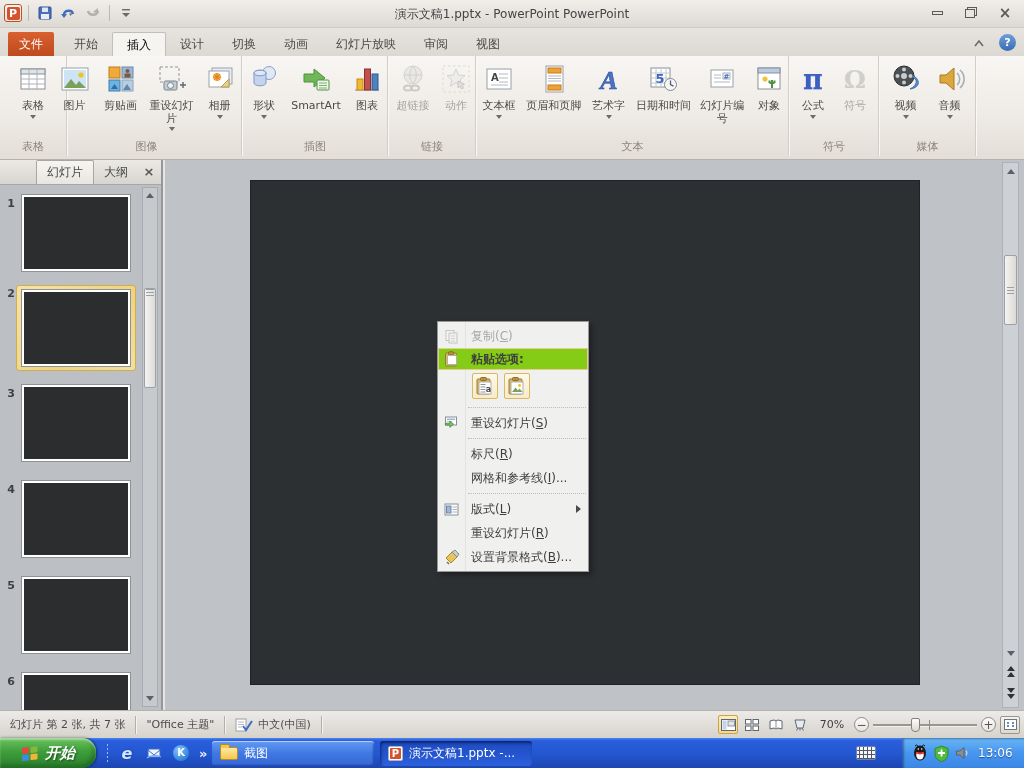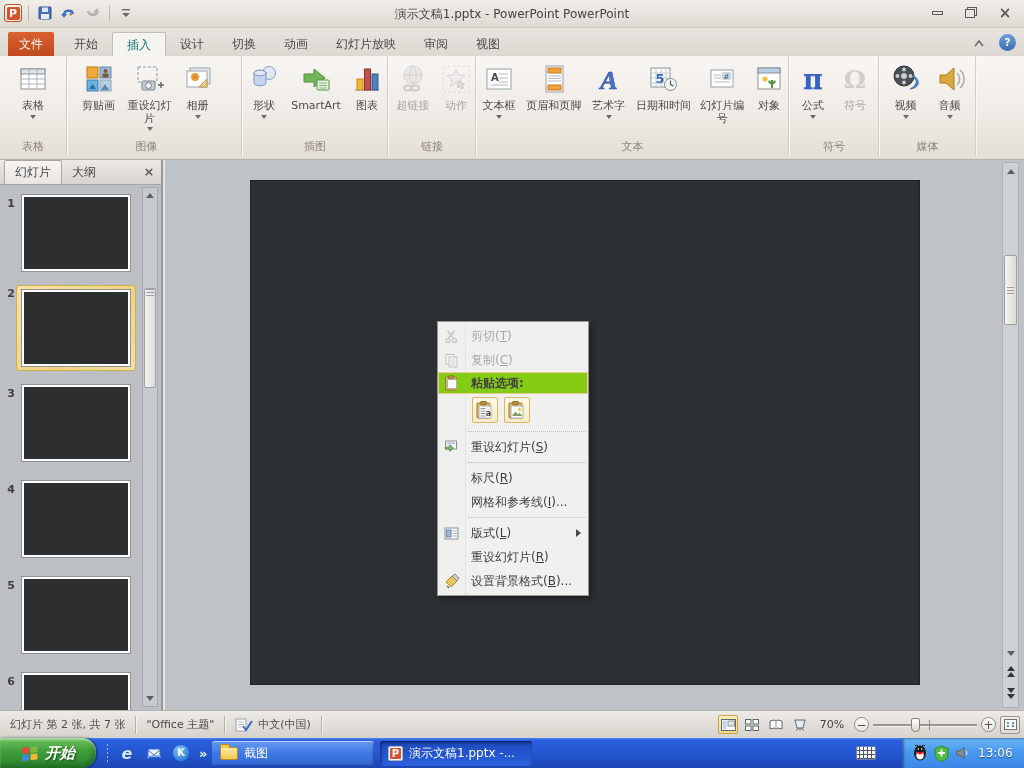--- a/index.html
+++ b/index.html
@@ -24,21 +24,21 @@
   .restore-glyph::after { content:""; position:absolute; left:0; bottom:0; width:8px; height:7px; border:1px solid #5a5a5a; background:#e9e6e1; }
 
   
   .tabrow { position:absolute; left:0; top:28px; width:1024px; height:28px;
     background:linear-gradient(#e7e3de,#dcd8d2); }
   .tab-file { position:absolute; left:8px; top:4px; width:46px; height:24px;
     background:linear-gradient(#d9602f,#bf4a1d); color:#fff; text-align:center; line-height:24px;
     font-size:12px; border-radius:2px 2px 0 0; }
   .rtabs { position:absolute; left:60px; top:4px; display:flex; height:24px; }
   .rtab { padding:0 14px; line-height:24px; font-size:12px; color:#4a4a4a; }
-  .rtab.active { background:#f6f4f1; border:1px solid #c3bfb8; border-bottom:none; border-radius:2px 2px 0 0; color:#0f766e; }
+  .rtab.active { background:#f6f4f1; border:1px solid #c3bfb8; border-bottom:none; border-radius:2px 2px 0 0; color:#000000; }
   .tabrow-right { position:absolute; right:8px; top:6px; display:flex; gap:14px; align-items:center; }
   .chev-up { width:12px; height:8px; }
   .help-btn { width:17px; height:17px; border-radius:50%; background:linear-gradient(#6f9fd8,#3a6cb4); color:#fff; font-weight:bold; font-size:11px; text-align:center; line-height:17px; }
 
   
   .ribbon { position:absolute; left:0; top:56px; width:1024px; height:104px;
     background:linear-gradient(#f8f6f3,#efebe6 55%,#e3ded7); border-bottom:1px solid #b7b3ac; }
   .rgroup { position:absolute; top:0; height:100px; border-right:1px solid #d2cdc6; box-shadow:1px 0 0 #faf8f5; }
   .rgroup .gbody { display:flex; justify-content:center; gap:2px; height:82px; padding-top:3px; }
   .rgroup .gname { position:absolute; left:0; right:0; bottom:2px; text-align:center; font-size:11px; color:#8b847b; }
@@ -47,21 +47,21 @@
   .rbtn .lbl { font-size:11px; color:#4a4a4a; text-align:center; line-height:1.15; margin-top:4px; white-space:pre-line; }
   .rbtn .dd { margin-top:2px; width:0; height:0; border-left:3px solid transparent; border-right:3px solid transparent; border-top:4px solid #6f6a63; }
   .rbtn.disabled { opacity:.45; filter:grayscale(1); }
   .pi-glyph { font-family:"DejaVu Serif","Liberation Serif",serif; font-size:27px; font-weight:bold; color:#3c60c0; text-shadow:0 1px 0 #aebfe8; }
   .omega-glyph { font-family:"DejaVu Serif","Liberation Serif",serif; font-size:25px; font-weight:bold; color:#a6a6a6; }
 
   
   .leftpanel { position:absolute; left:0; top:160px; width:163px; height:550px; background:#bcc0c4; border-right:2px solid #94989c; }
   .lp-tabs { height:25px; background:linear-gradient(#eceae6,#d8d4cf); border-bottom:1px solid #a9a5a0; display:flex; align-items:flex-end; padding:0 4px; }
   .lp-tab { font-size:12px; color:#4a4a4a; padding:3px 10px; }
-  .lp-tab.active { background:linear-gradient(#f7f5f2,#e9e6e1); border:1px solid #a9a5a0; border-bottom:none; border-radius:2px 2px 0 0; }
+  .lp-tab.active { background:linear-gradient(#f7f5f2,#e9e6e1); border:1px solid #a9a5a0; border-bottom:none; border-radius:2px 2px 0 0;margin-left:32px; }
   .lp-close { margin-left:auto; margin-bottom:4px; width:16px; height:16px; font-size:13px; font-weight:bold; color:#555; text-align:center; line-height:15px; }
   .thumbs { position:absolute; left:0; top:25px; bottom:0; width:140px; overflow:hidden; }
   .thumbrow { position:absolute; left:0; width:140px; display:flex; }
   .thumbnum { width:22px; text-align:center; font-size:11px; font-weight:bold; color:#3f3f3f; padding-top:2px; }
   .thumb { width:108px; height:76px; background:#2b2d2f; border:2px solid #fff; box-shadow:0 0 0 1px #8e9296; }
   .thumbrow.selected .selwrap { margin-left:-6px; padding:4px 5px; border:1px solid #cfae52; border-radius:3px;
     background:linear-gradient(135deg,#f6e3a6,#efd37f 60%,#f3e0a0); }
   .lp-scroll { position:absolute; right:3px; top:27px; bottom:3px; width:16px; background:#c6cacd; border:1px solid #a8acb0; }
   .lp-scroll .arr { position:absolute; left:0; width:14px; height:15px; display:flex; align-items:center; justify-content:center; }
   .lp-thumbbar { position:absolute; left:1px; width:12px; background:linear-gradient(90deg,#f4f3f1,#dddbd7); border:1px solid #9aa0a6; border-radius:2px; }
@@ -223,20 +223,31 @@
           </div>
         <div class="lbl">表格</div>
         <div class="dd"></div>
       </div>
     </div>
     <div class="gname">表格</div>
   </div>
 
   <div class="rgroup" style="left:52px;width:190px;">
     <div class="gbody">
+      <div class="rbtn" style="width:42px">
+        <div class="ic">
+            <svg width="32" height="32" viewBox="0 0 32 32">
+          <rect x="3" y="5" width="26" height="22" fill="#fff" stroke="#98a0a8"></rect>
+          <rect x="5" y="7" width="22" height="18" fill="#cce4f3"></rect>
+          <circle cx="22" cy="12" r="2.6" fill="#f0c419"></circle>
+          <path d="M5 25 l7-9 5 6 3-4 7 7 z" fill="#7ba05b"></path>
+        </svg>
+          </div>
+        <div class="lbl">图片</div>
+      </div>
       <div class="rbtn" style="width:46px">
         <div class="ic">
             <svg width="30" height="30" viewBox="0 0 30 30">
           <rect x="3" y="3" width="11" height="11" fill="#f2a93b" stroke="#b97f17"></rect>
           <rect x="16" y="3" width="11" height="11" fill="#9db7d8" stroke="#6c88ab"></rect>
           <circle cx="21.5" cy="7" r="2" fill="#7a5a3a"></circle>
               <rect x="18.5" y="9.5" width="6" height="4" fill="#7a5a3a"></rect>
           <rect x="3" y="16" width="11" height="11" fill="#6db2e0" stroke="#3f7fb0"></rect>
           <path d="M5 25 l3.5-5 3.5 5z" fill="#2d6da0"></path>
           <rect x="16" y="16" width="11" height="11" fill="#b8cde0" stroke="#8aa4bd"></rect>
@@ -535,30 +546,20 @@
     <div class="vs-btn" style="top:522px">
       <span class="dbl">
           <span class="tri-dn" style="border-top-color:#2f3337"></span>
           <span class="tri-dn" style="border-top-color:#2f3337"></span>
         </span>
     </div>
   </div>
 </div>
 
 <div class="ctxmenu">
-  <div class="mi disabled">
-    <span class="gut">
-        <svg width="15" height="15" viewBox="0 0 15 15">
-      <path d="M3.5 1.5 L10 10 M10.5 1.5 L4 10" stroke="#8a8f94" stroke-width="1.3"></path>
-      <circle cx="4" cy="11.6" r="2" fill="none" stroke="#8a8f94" stroke-width="1.2"></circle>
-      <circle cx="10.5" cy="11.6" r="2" fill="none" stroke="#8a8f94" stroke-width="1.2"></circle>
-    </svg>
-      </span>
-    <span class="txt"><span>剪切(</span><span class="mkey">T</span><span>)</span></span>
-  </div>
   <div class="mi disabled">
     <span class="gut">
         <svg width="15" height="15" viewBox="0 0 15 15">
       <rect x="2" y="1.5" width="8" height="10" fill="#fff" stroke="#8a8f94"></rect>
       <rect x="5" y="4" width="8" height="10" fill="#eef0f2" stroke="#8a8f94"></rect>
       <path d="M7 7 h4 M7 9.5 h4 M7 12 h4" stroke="#aab0b6"></path>
     </svg>
       </span>
     <span class="txt"><span>复制(</span><span class="mkey">C</span><span>)</span></span>
   </div>

